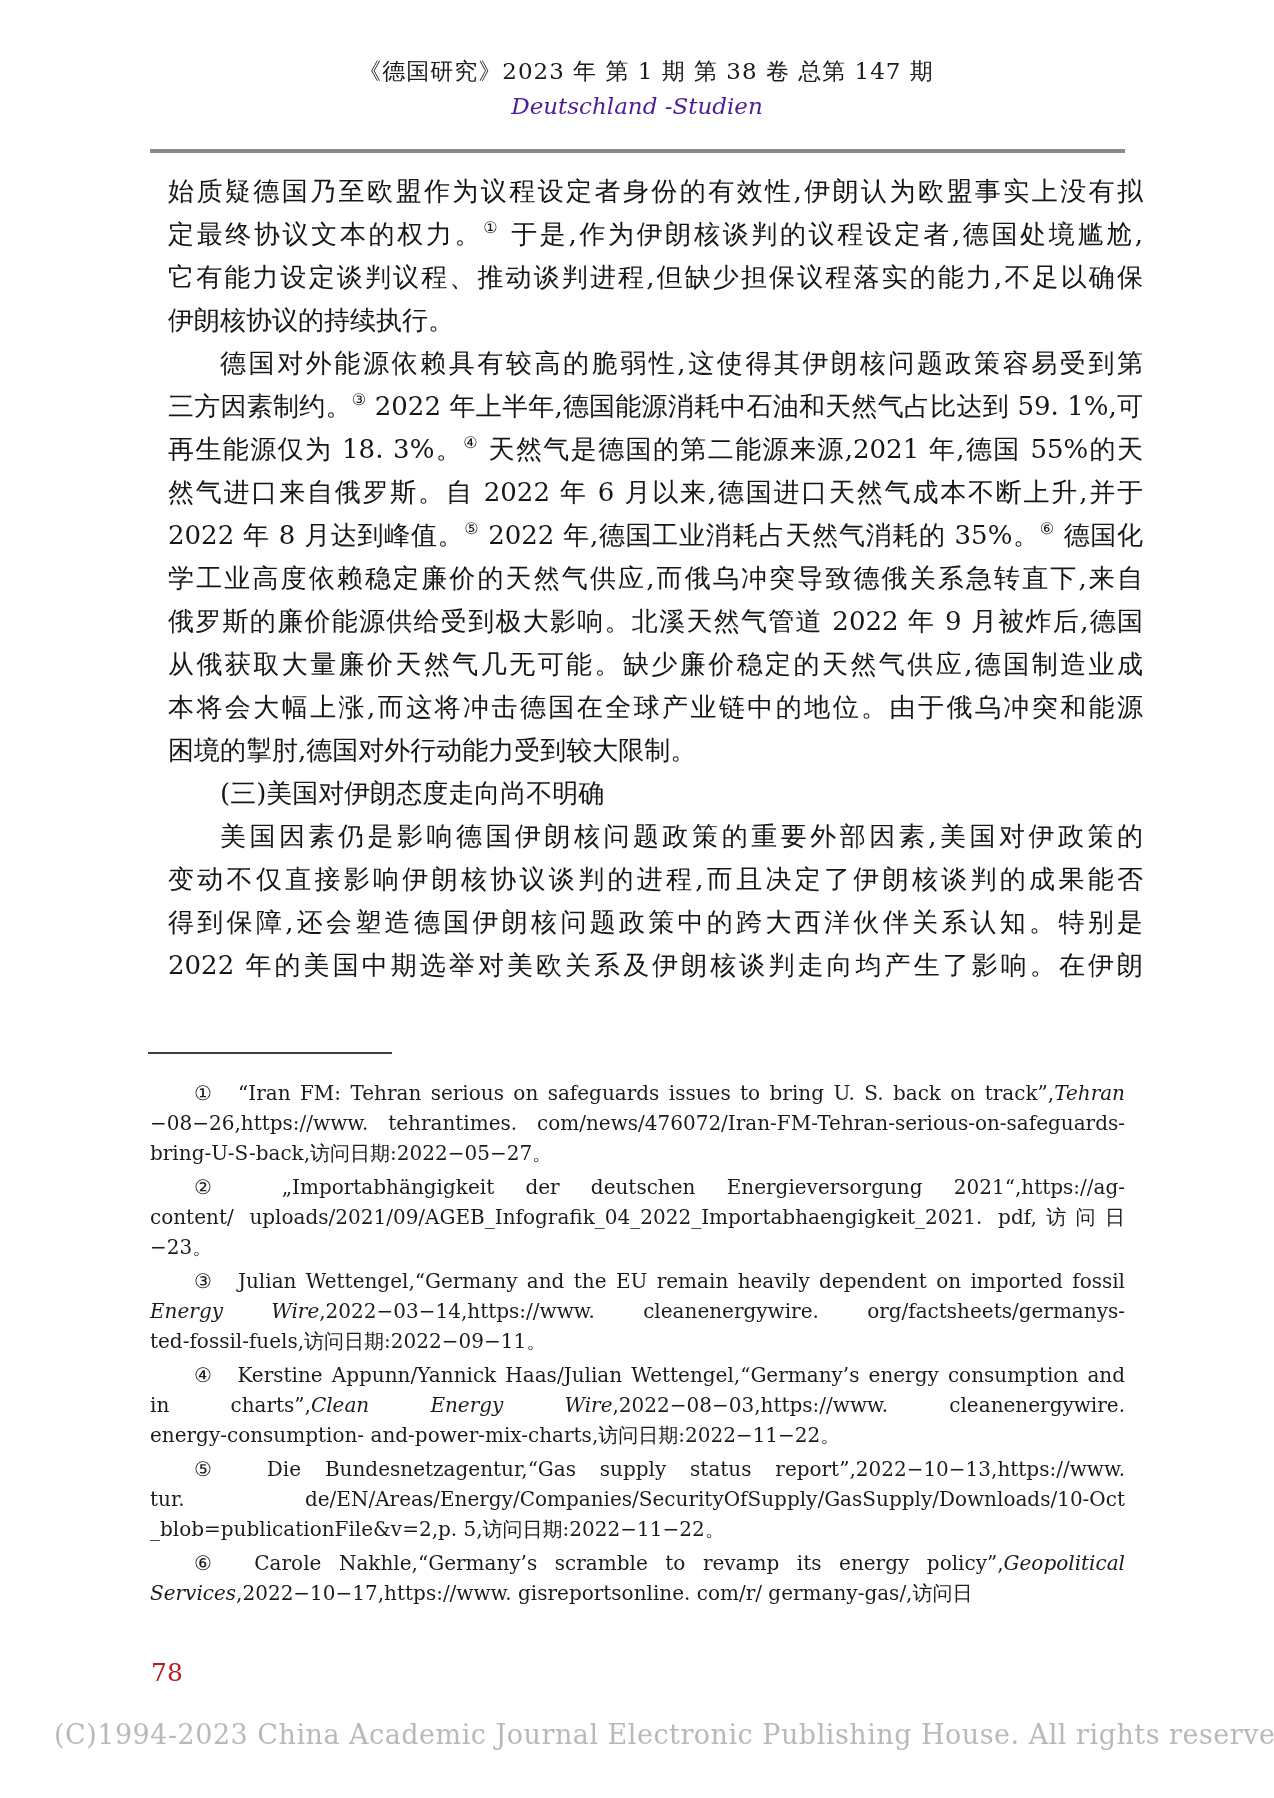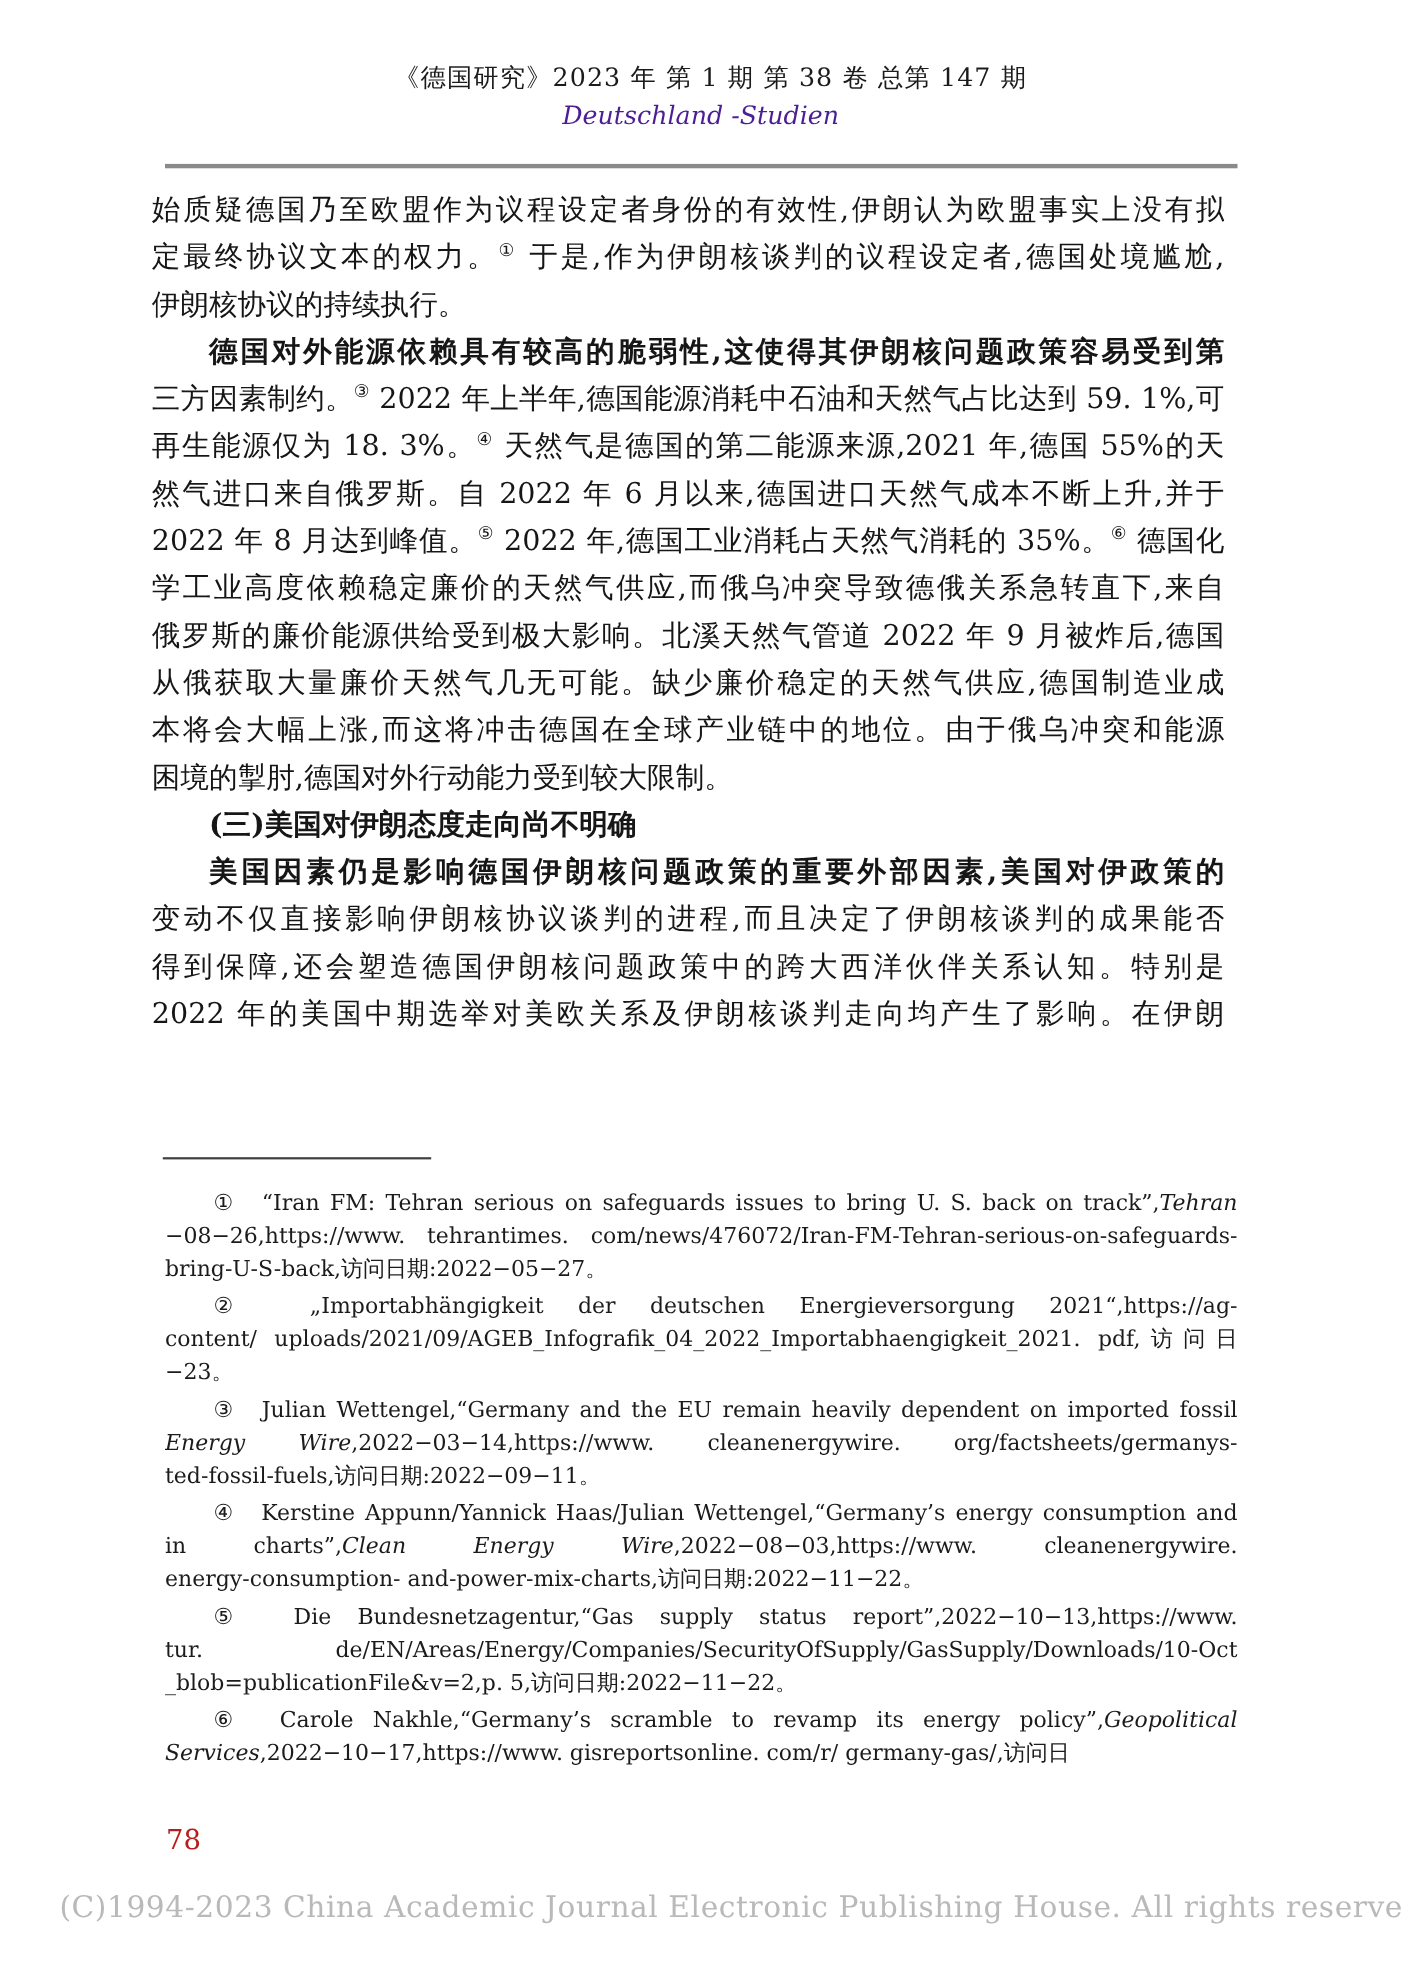--- a/index.html
+++ b/index.html
@@ -10,25 +10,25 @@
     color:#1b1b1b;
     font-family:"DejaVu Serif","Liberation Serif",serif;
     overflow:hidden;
   }
   .header { position:absolute; top:56px; left:0; width:1274px; text-align:center; }
   .header .line1 { font-size:23px; line-height:30px; letter-spacing:1px; color:#1b1b1b;padding-left:18px; }
   .header .line2 { font-size:23px; line-height:26px; margin-top:7px; font-style:italic; color:#4c1d95; }
   .header-rule { position:absolute; left:150px; top:149px; width:975px; height:4px; background:#8a8a8a; }
 
   .article-body {
-    position:absolute; left:138px; top:170px; width:975px;
+    position:absolute; left:168px; top:170px; width:975px;
     font-size:26px; line-height:43px; color:#161616;
   }
   .article-body .tline { height:43px; overflow:hidden; }
-  .article-body .indent { text-indent:52px;font-weight:bold; }
+  .article-body .indent { text-indent:52px; }
 
   .just { text-align:justify; text-align-last:justify; }
 
   sup { font-size:16px; vertical-align:super; line-height:0; }
   .it { font-style:italic; }
 
   .fn-sep { position:absolute; left:148px; top:1052px; width:244px; height:2px; background:#3f3f3f; }
 
   .footnotes {
     position:absolute; left:150px; top:1078px; width:975px;
@@ -53,20 +53,21 @@
   <div class="header">
     <div class="line1">《德国研究》2023 年 第 1 期 第 38 卷 总第 147 期</div>
     <div class="line2">Deutschland -Studien</div>
   </div>
 
   <div class="header-rule"></div>
 
   <div class="article-body" id="body-text">
       <div class="tline just"><span>始质疑德国乃至欧盟作为议程设定者身份的有效性,伊朗认为欧盟事实上没有拟</span></div>
       <div class="tline just"><span>定最终协议文本的权力。</span><sup>①</sup><span> 于是,作为伊朗核谈判的议程设定者,德国处境尴尬,</span></div>
+      <div class="tline just"><span>它有能力设定谈判议程、推动谈判进程,但缺少担保议程落实的能力,不足以确保</span></div>
       <div class="tline"><span>伊朗核协议的持续执行。</span></div>
       <div class="tline indent just"><span>德国对外能源依赖具有较高的脆弱性,这使得其伊朗核问题政策容易受到第</span></div>
       <div class="tline just"><span>三方因素制约。</span><sup>③</sup><span> 2022 年上半年,德国能源消耗中石油和天然气占比达到 59. 1%,可</span></div>
       <div class="tline just"><span>再生能源仅为 18. 3%。</span><sup>④</sup><span> 天然气是德国的第二能源来源,2021 年,德国 55%的天</span></div>
       <div class="tline just"><span>然气进口来自俄罗斯。自 2022 年 6 月以来,德国进口天然气成本不断上升,并于</span></div>
       <div class="tline just"><span>2022 年 8 月达到峰值。</span><sup>⑤</sup><span> 2022 年,德国工业消耗占天然气消耗的 35%。</span><sup>⑥</sup><span> 德国化</span></div>
       <div class="tline just"><span>学工业高度依赖稳定廉价的天然气供应,而俄乌冲突导致德俄关系急转直下,来自</span></div>
       <div class="tline just"><span>俄罗斯的廉价能源供给受到极大影响。北溪天然气管道 2022 年 9 月被炸后,德国</span></div>
       <div class="tline just"><span>从俄获取大量廉价天然气几无可能。缺少廉价稳定的天然气供应,德国制造业成</span></div>
       <div class="tline just"><span>本将会大幅上涨,而这将冲击德国在全球产业链中的地位。由于俄乌冲突和能源</span></div>

